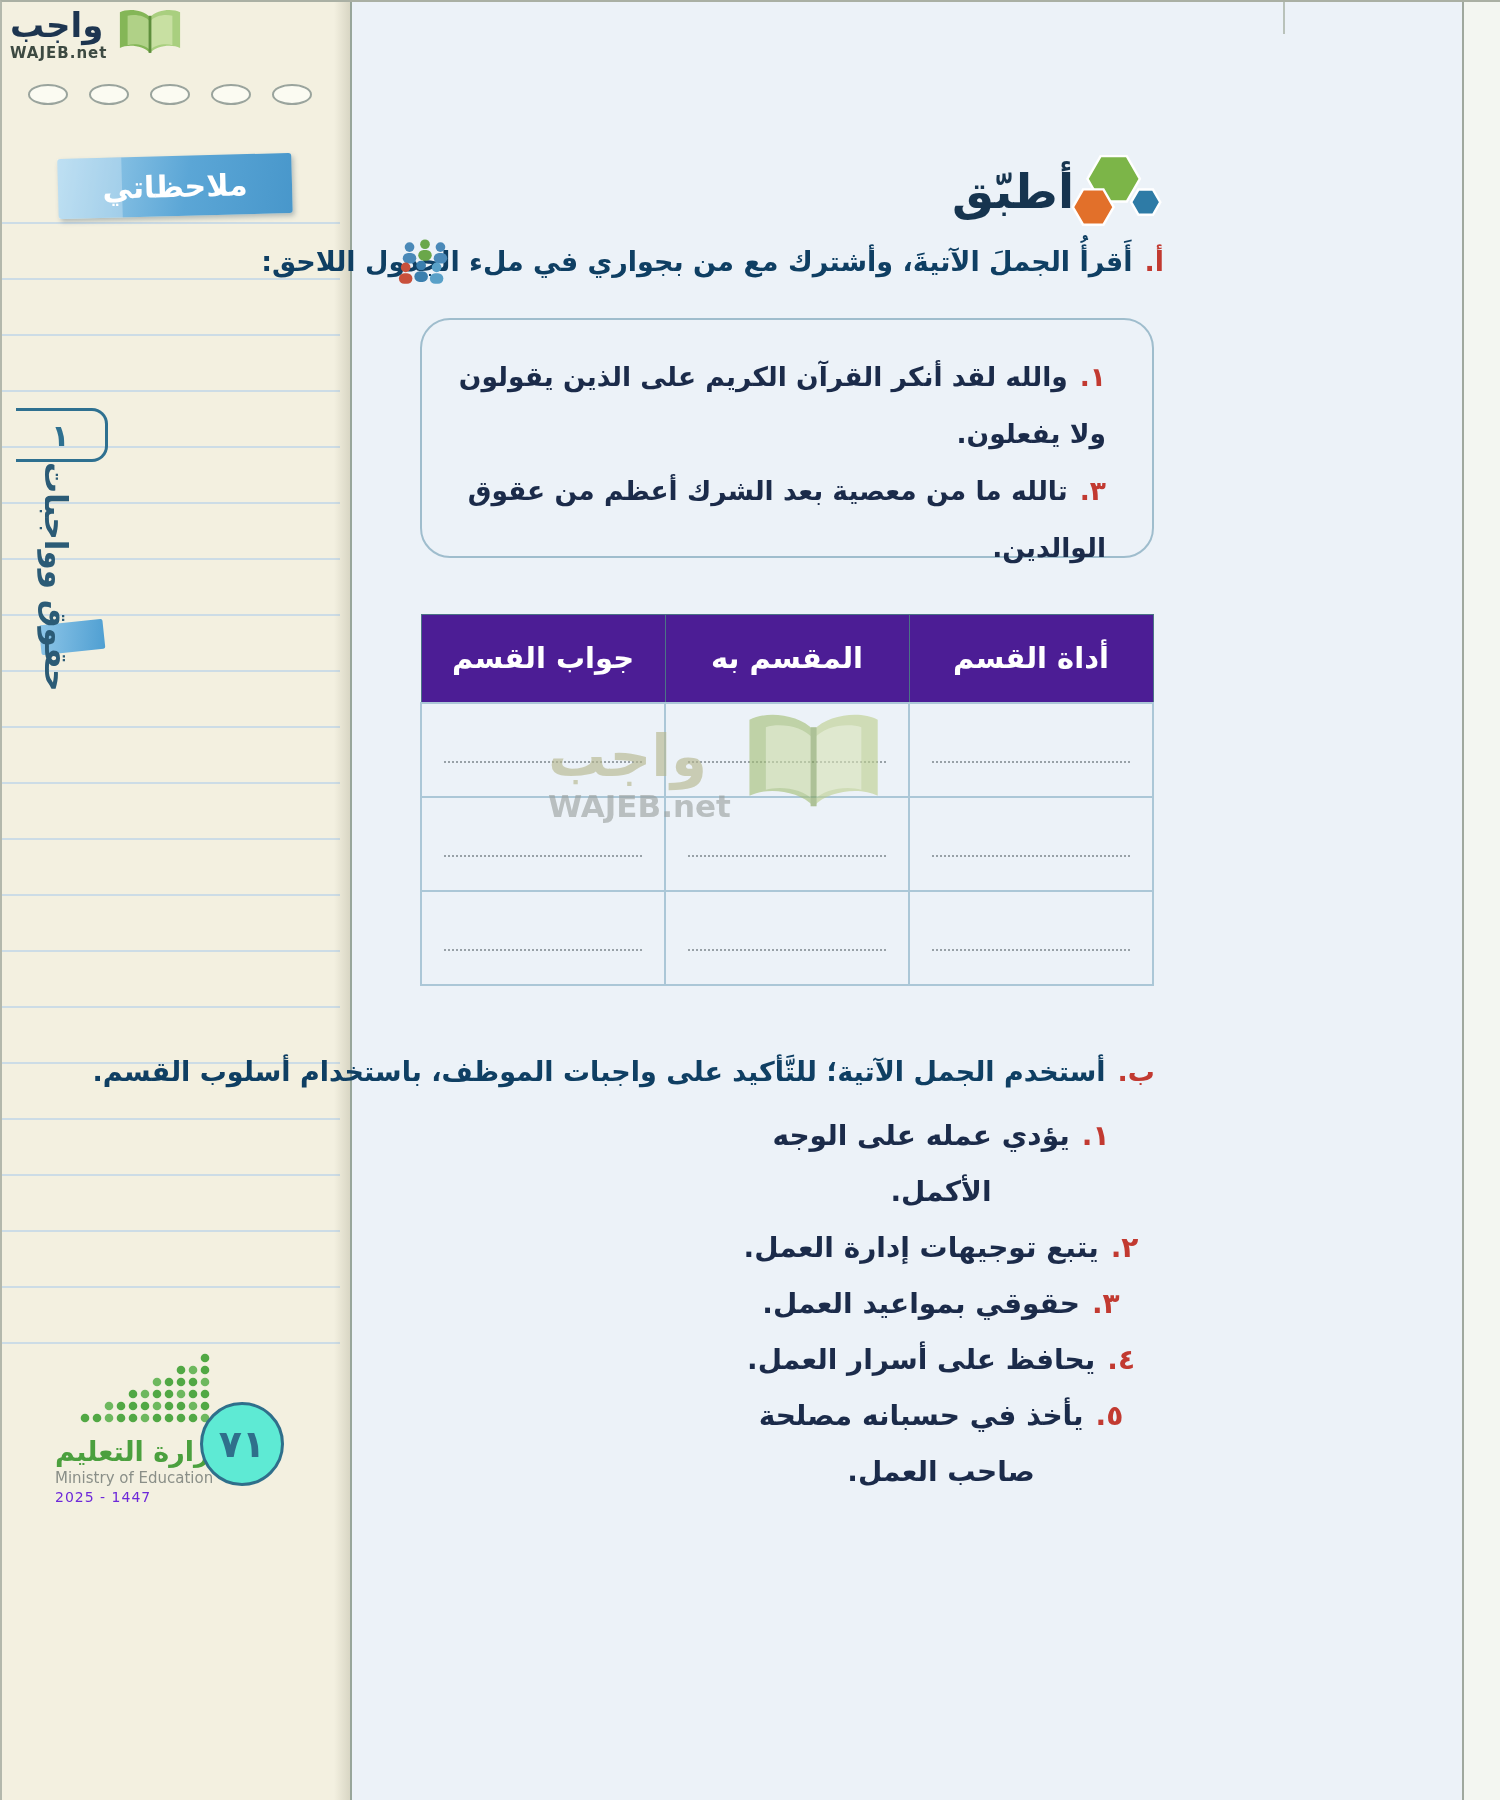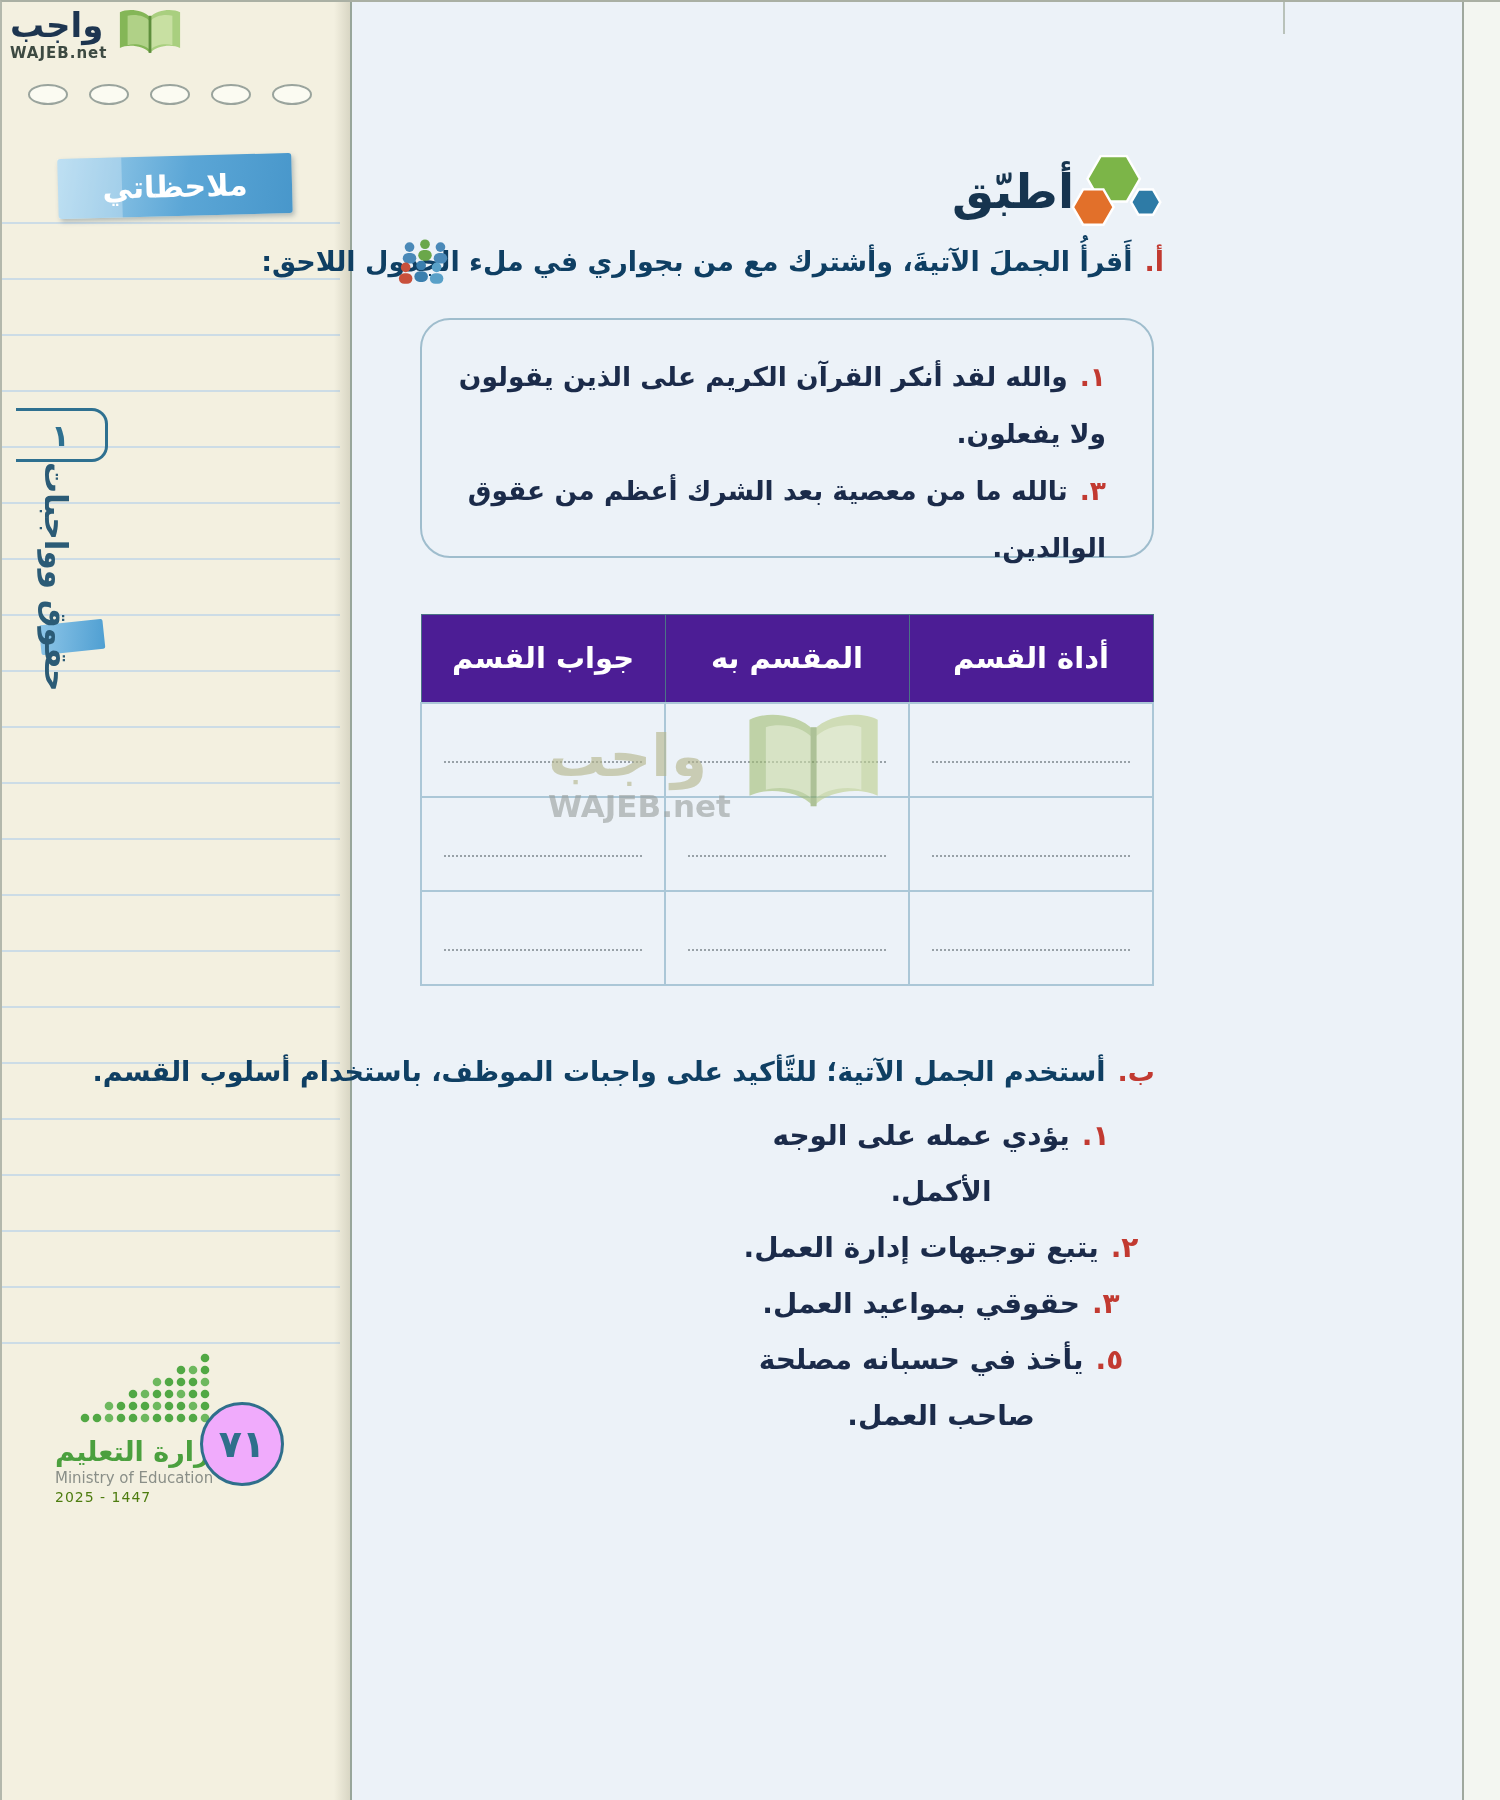--- a/index.html
+++ b/index.html
@@ -36,24 +36,24 @@
      color:#2e7090; font-size:30px; font-weight:bold; z-index:6; }
 
   .unit-ribbon { position:absolute; left:40px; top:622px; width:64px; height:30px;
      background:linear-gradient(100deg,#8ec6e8,#4f9fd2); transform:rotate(-6deg); border-radius:2px; z-index:5; }
   .unit-title { position:absolute; left:38px; top:462px; height:230px; writing-mode:vertical-rl;
      font-size:31px; font-weight:bold; color:#2b5b76; letter-spacing:2px; z-index:6; }
 
   .ministry { position:absolute; left:55px; top:1352px; width:215px; z-index:5; }
   .ministry-ar { font-size:27px; font-weight:bold; color:#4ba03e; margin-top:4px; }
   .ministry-en { font-size:15px; color:#8a8f88; margin-top:2px; }
-  .ministry-years { font-size:14px; color:#4d7c0f; letter-spacing:1px; margin-top:2px; }
+  .ministry-years { font-size:14px; color:#6d28d9; letter-spacing:1px; margin-top:2px; }
 
   .page-circle { position:absolute; left:200px; top:1402px; width:84px; height:84px; border-radius:50%;
-     border:3px solid #2f6f8b; background:#f0abfc; display:flex; align-items:center; justify-content:center;
+     border:3px solid #2f6f8b; background:#5eead4; display:flex; align-items:center; justify-content:center;
      font-size:38px; font-weight:bold; color:#2f6f8b; z-index:6; }
 
   
   .content-bg { position:absolute; left:352px; top:0; width:1112px; height:1800px; background:#ecf2f8; }
   .right-rule { position:absolute; left:1462px; top:0; width:2px; height:1800px; background:#9fa89e; z-index:4; }
   .right-strip { position:absolute; left:1464px; top:0; width:36px; height:1800px; background:#f3f6f1; z-index:3; }
   .top-tick { position:absolute; left:1283px; top:0; width:2px; height:34px; background:#b9c2ba; z-index:4; }
 
   .apply-header { position:absolute; top:148px; right:330px; display:flex; align-items:center; z-index:6; }
   .apply-title { font-size:47px; font-weight:bold; color:#16344f; margin-right:-6px; }
@@ -292,17 +292,20 @@
     <div class="duty">
       <span class="num-red">١.</span><span>يؤدي عمله على الوجه الأكمل.</span>
     </div>
     <div class="duty">
       <span class="num-red">٢.</span><span>يتبع توجيهات إدارة العمل.</span>
     </div>
     <div class="duty">
       <span class="num-red">٣.</span><span>حقوقي بمواعيد العمل.</span>
     </div>
     <div class="duty">
+      <span class="num-red">٤.</span><span>يحافظ على أسرار العمل.</span>
+    </div>
+    <div class="duty">
       <span class="num-red">٥.</span><span>يأخذ في حسبانه مصلحة صاحب العمل.</span>
     </div>
   </div>
 
 </div>
 
 </body></html>

